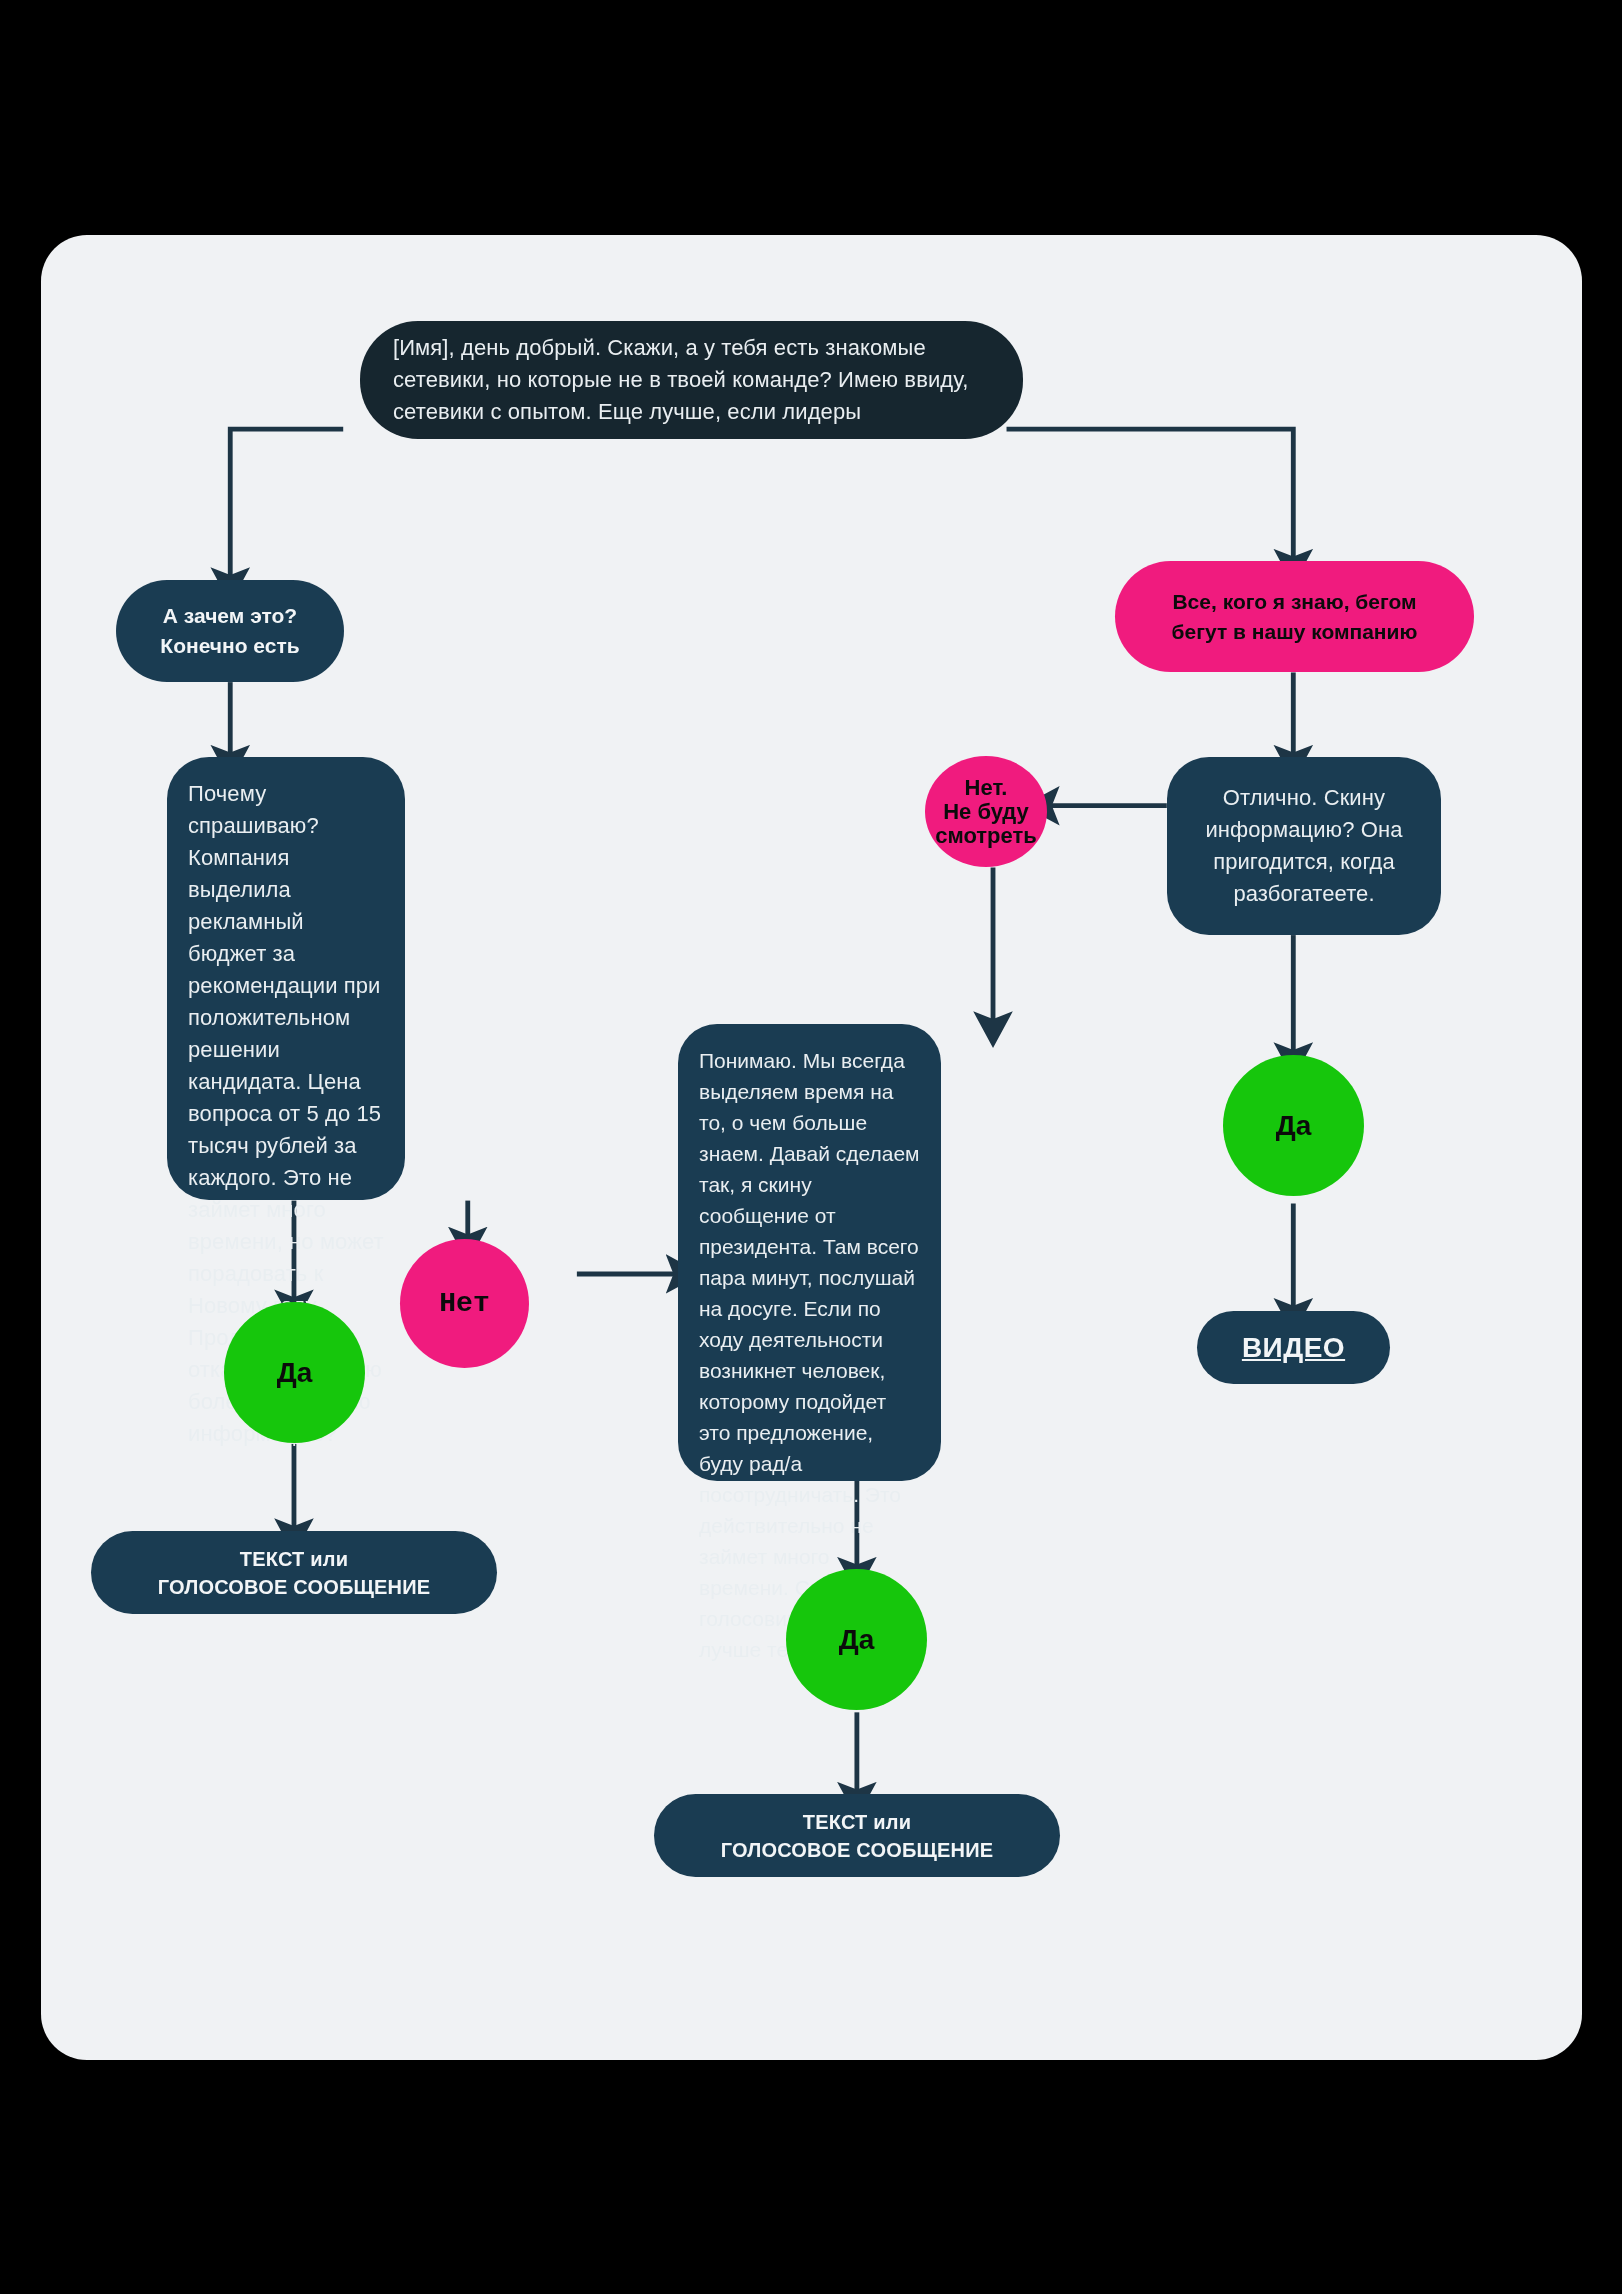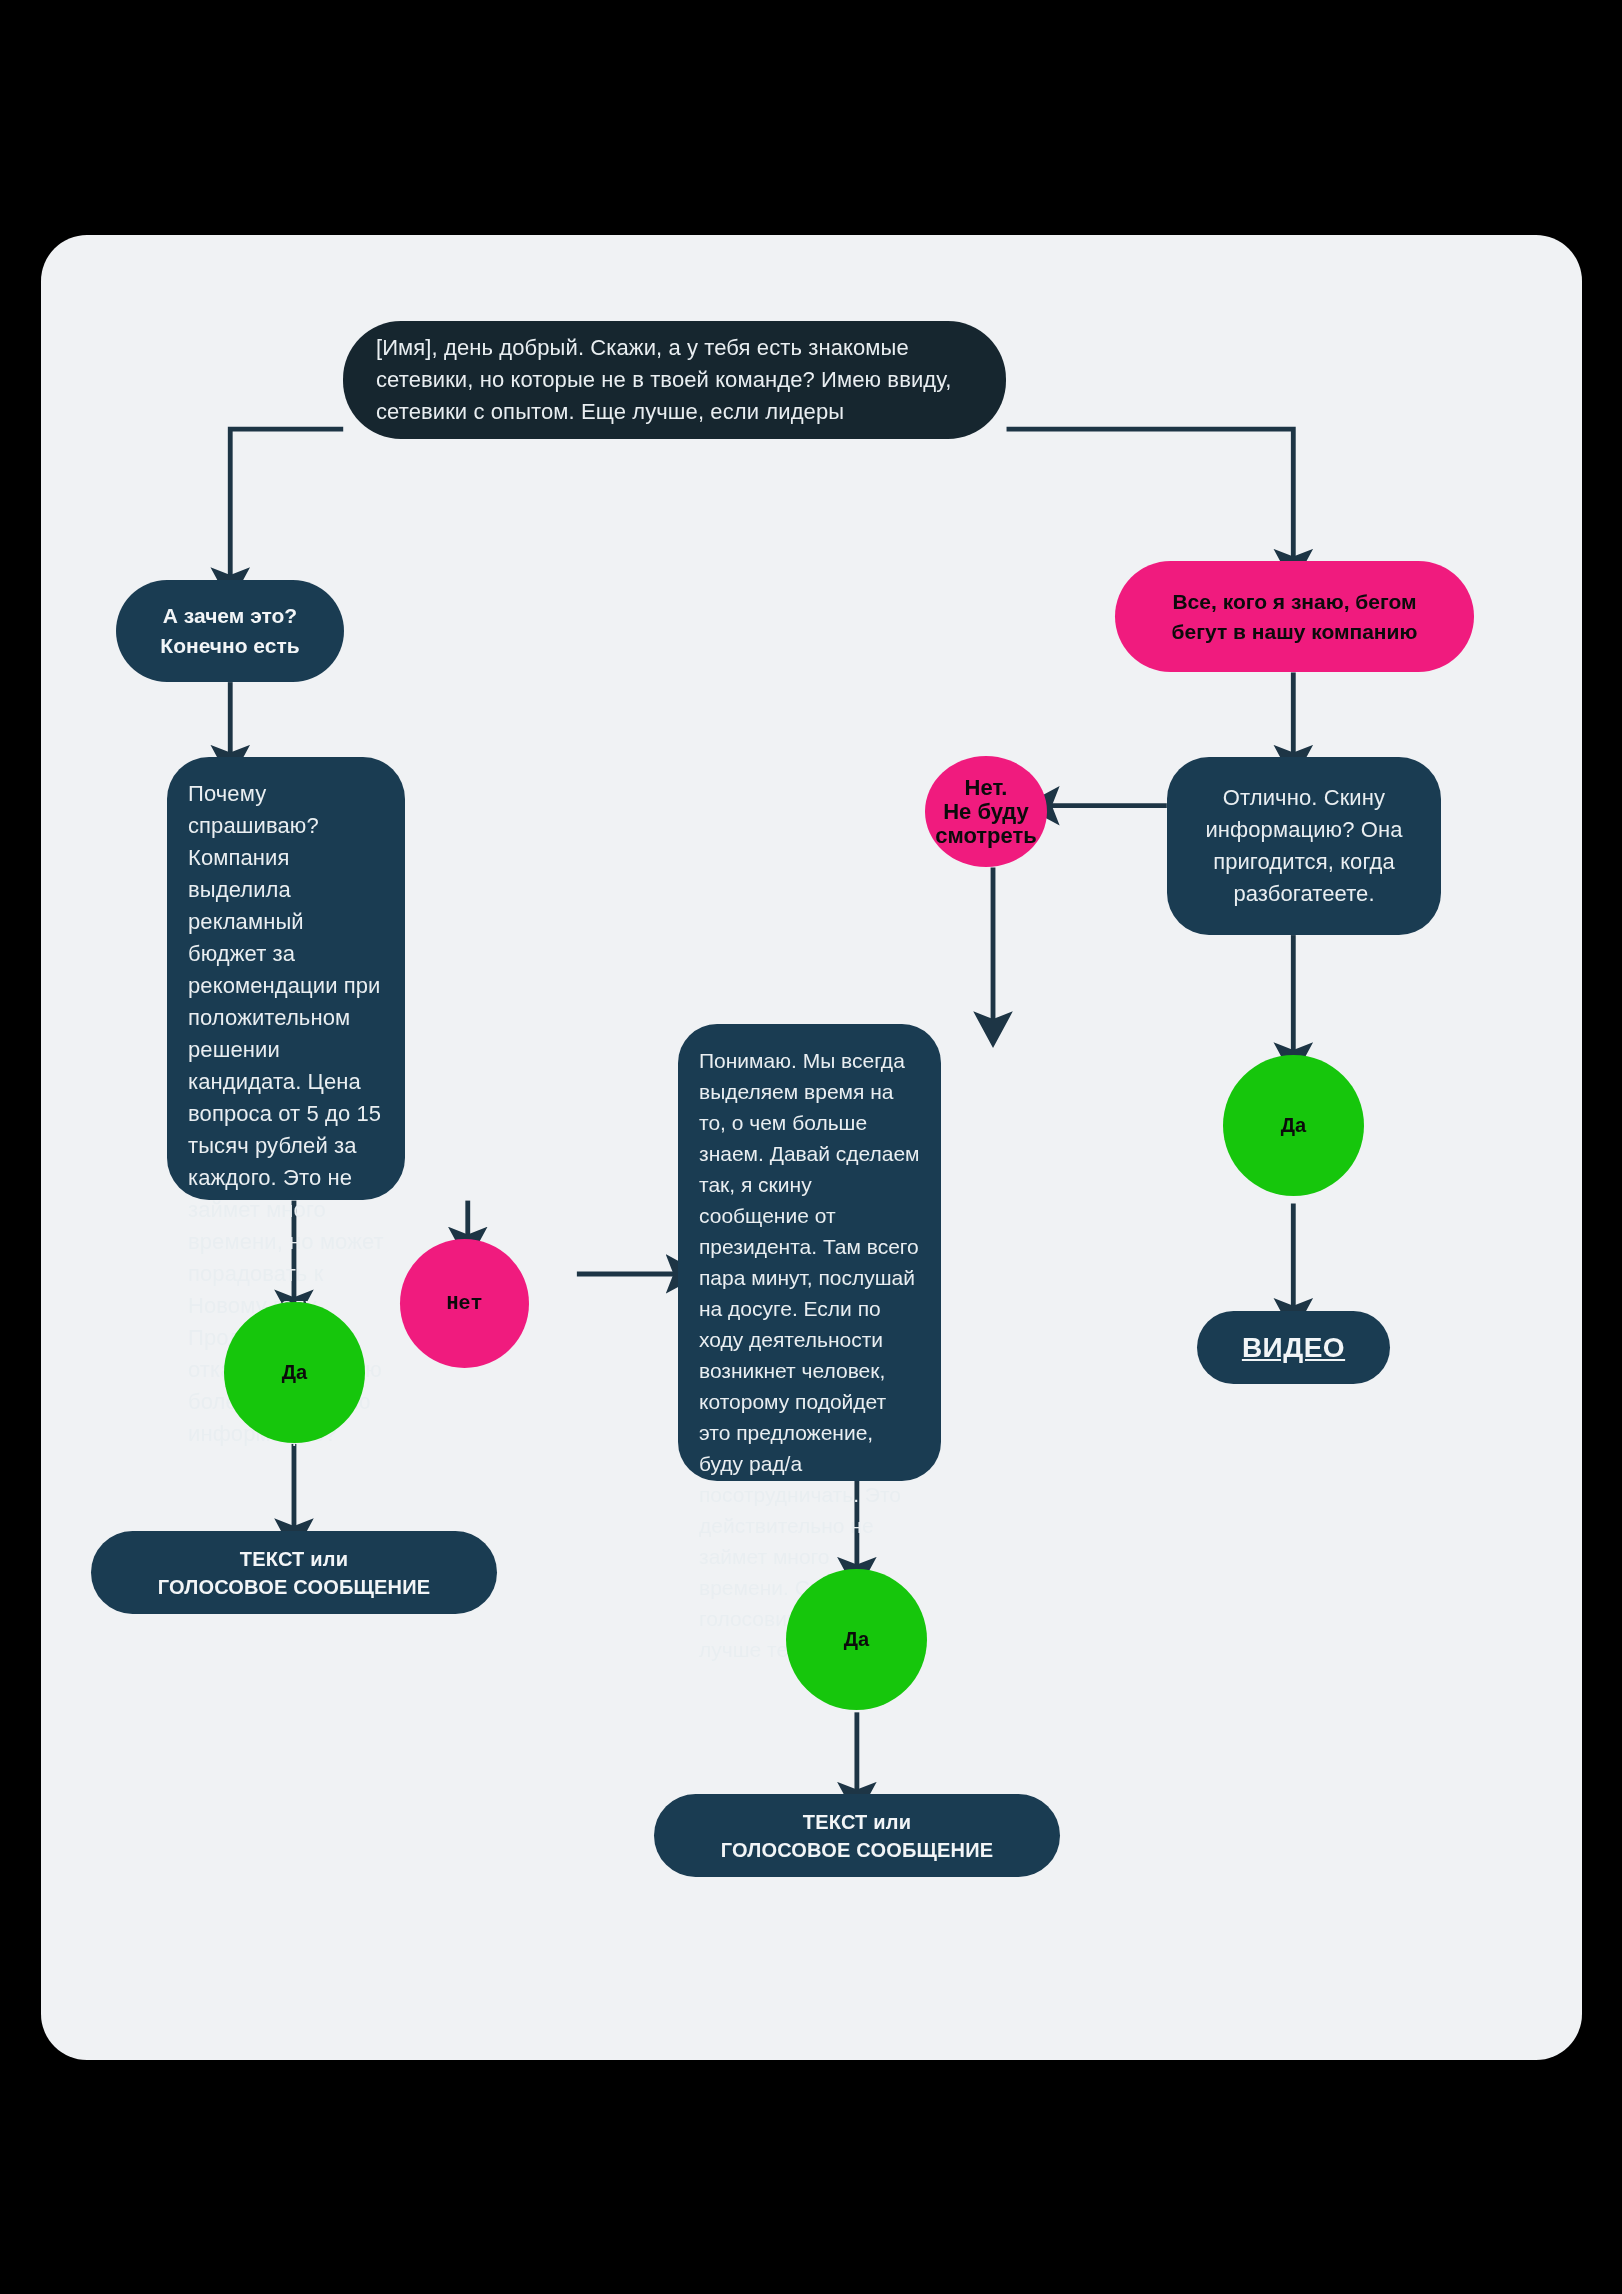--- a/index.html
+++ b/index.html
@@ -114,21 +114,21 @@
     font-size: 20px;
     line-height: 28px;
     letter-spacing: 0.2px;
   }
   .video-label {
     font-weight: bold;
     font-size: 28px;
     letter-spacing: 0.5px;
   }
   .circle-label {
-    font-size: 20px;
+    font-size: 28px;
     font-weight: bold;
   }
   .pad-lr {
     padding: 0 25px;
   }
   .txt-left {
     text-align: left;
     justify-content: flex-start;
   }
 </style>
@@ -169,21 +169,21 @@
         <path d="M 555,1076 L 660,1076" marker-end="url(#ah)"></path>
 
         <path d="M 262,1252 L 262,1342" marker-end="url(#ah)"></path>
 
         <path d="M 845,1290 L 845,1382" marker-end="url(#ah)"></path>
 
         <path d="M 845,1530 L 845,1615" marker-end="url(#ah)"></path>
       </g>
     </svg>
 
-    <div class="node card-dark-top body-text pad-lr txt-left" style="left:302px; top:86px; width:663px; height:118px; padding:0 33px;">
+    <div class="node card-dark-top body-text pad-lr txt-left" style="left:319px; top:86px; width:663px; height:118px; padding:0 33px;">
       <span>[Имя], день добрый. Скажи, а у тебя есть знакомые сетевики, но которые не в твоей команде? Имею ввиду, сетевики с опытом. Еще лучше, если лидеры</span>
     </div>
 
     <div class="node pill-pink bold-label" style="left:1074px; top:326px; width:359px; height:111px; flex-direction:column;">
       <span>Все, кого я знаю, бегом</span>
       <span>бегут в нашу компанию</span>
     </div>
 
     <div class="node pill-dark bold-label" style="left:75px; top:345px; width:228px; height:102px; flex-direction:column;">
       <span>А зачем это?</span>

